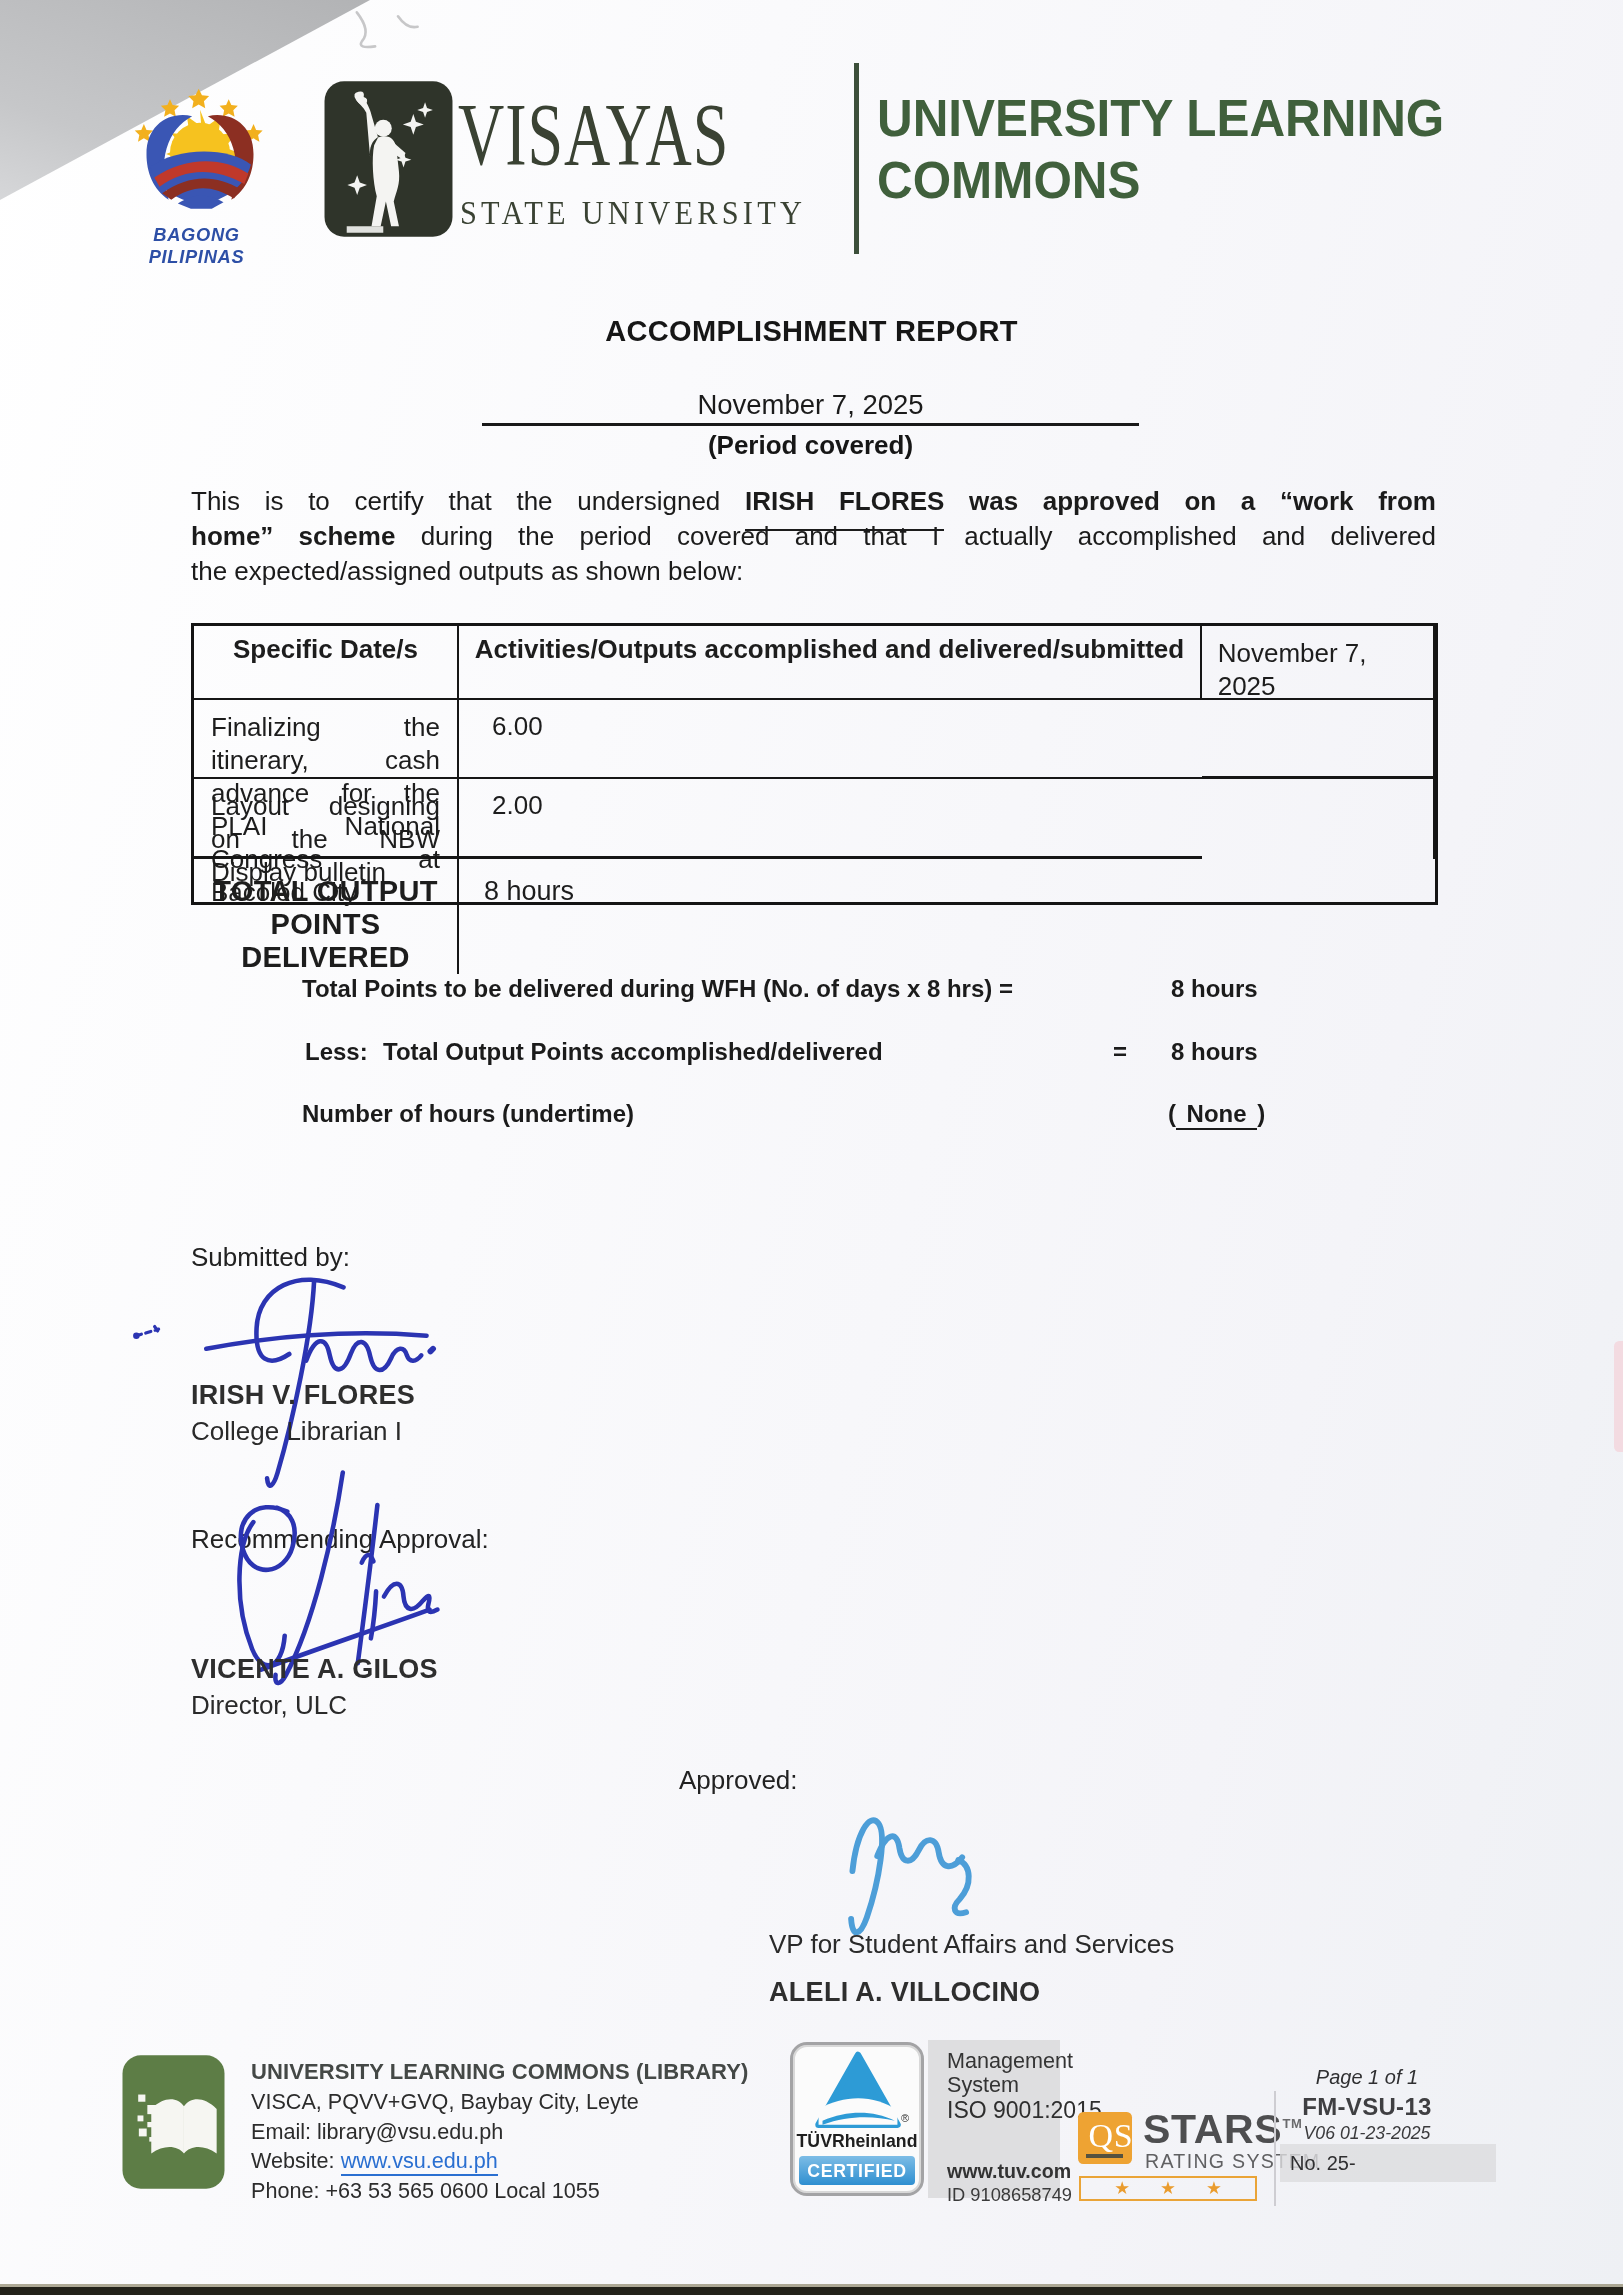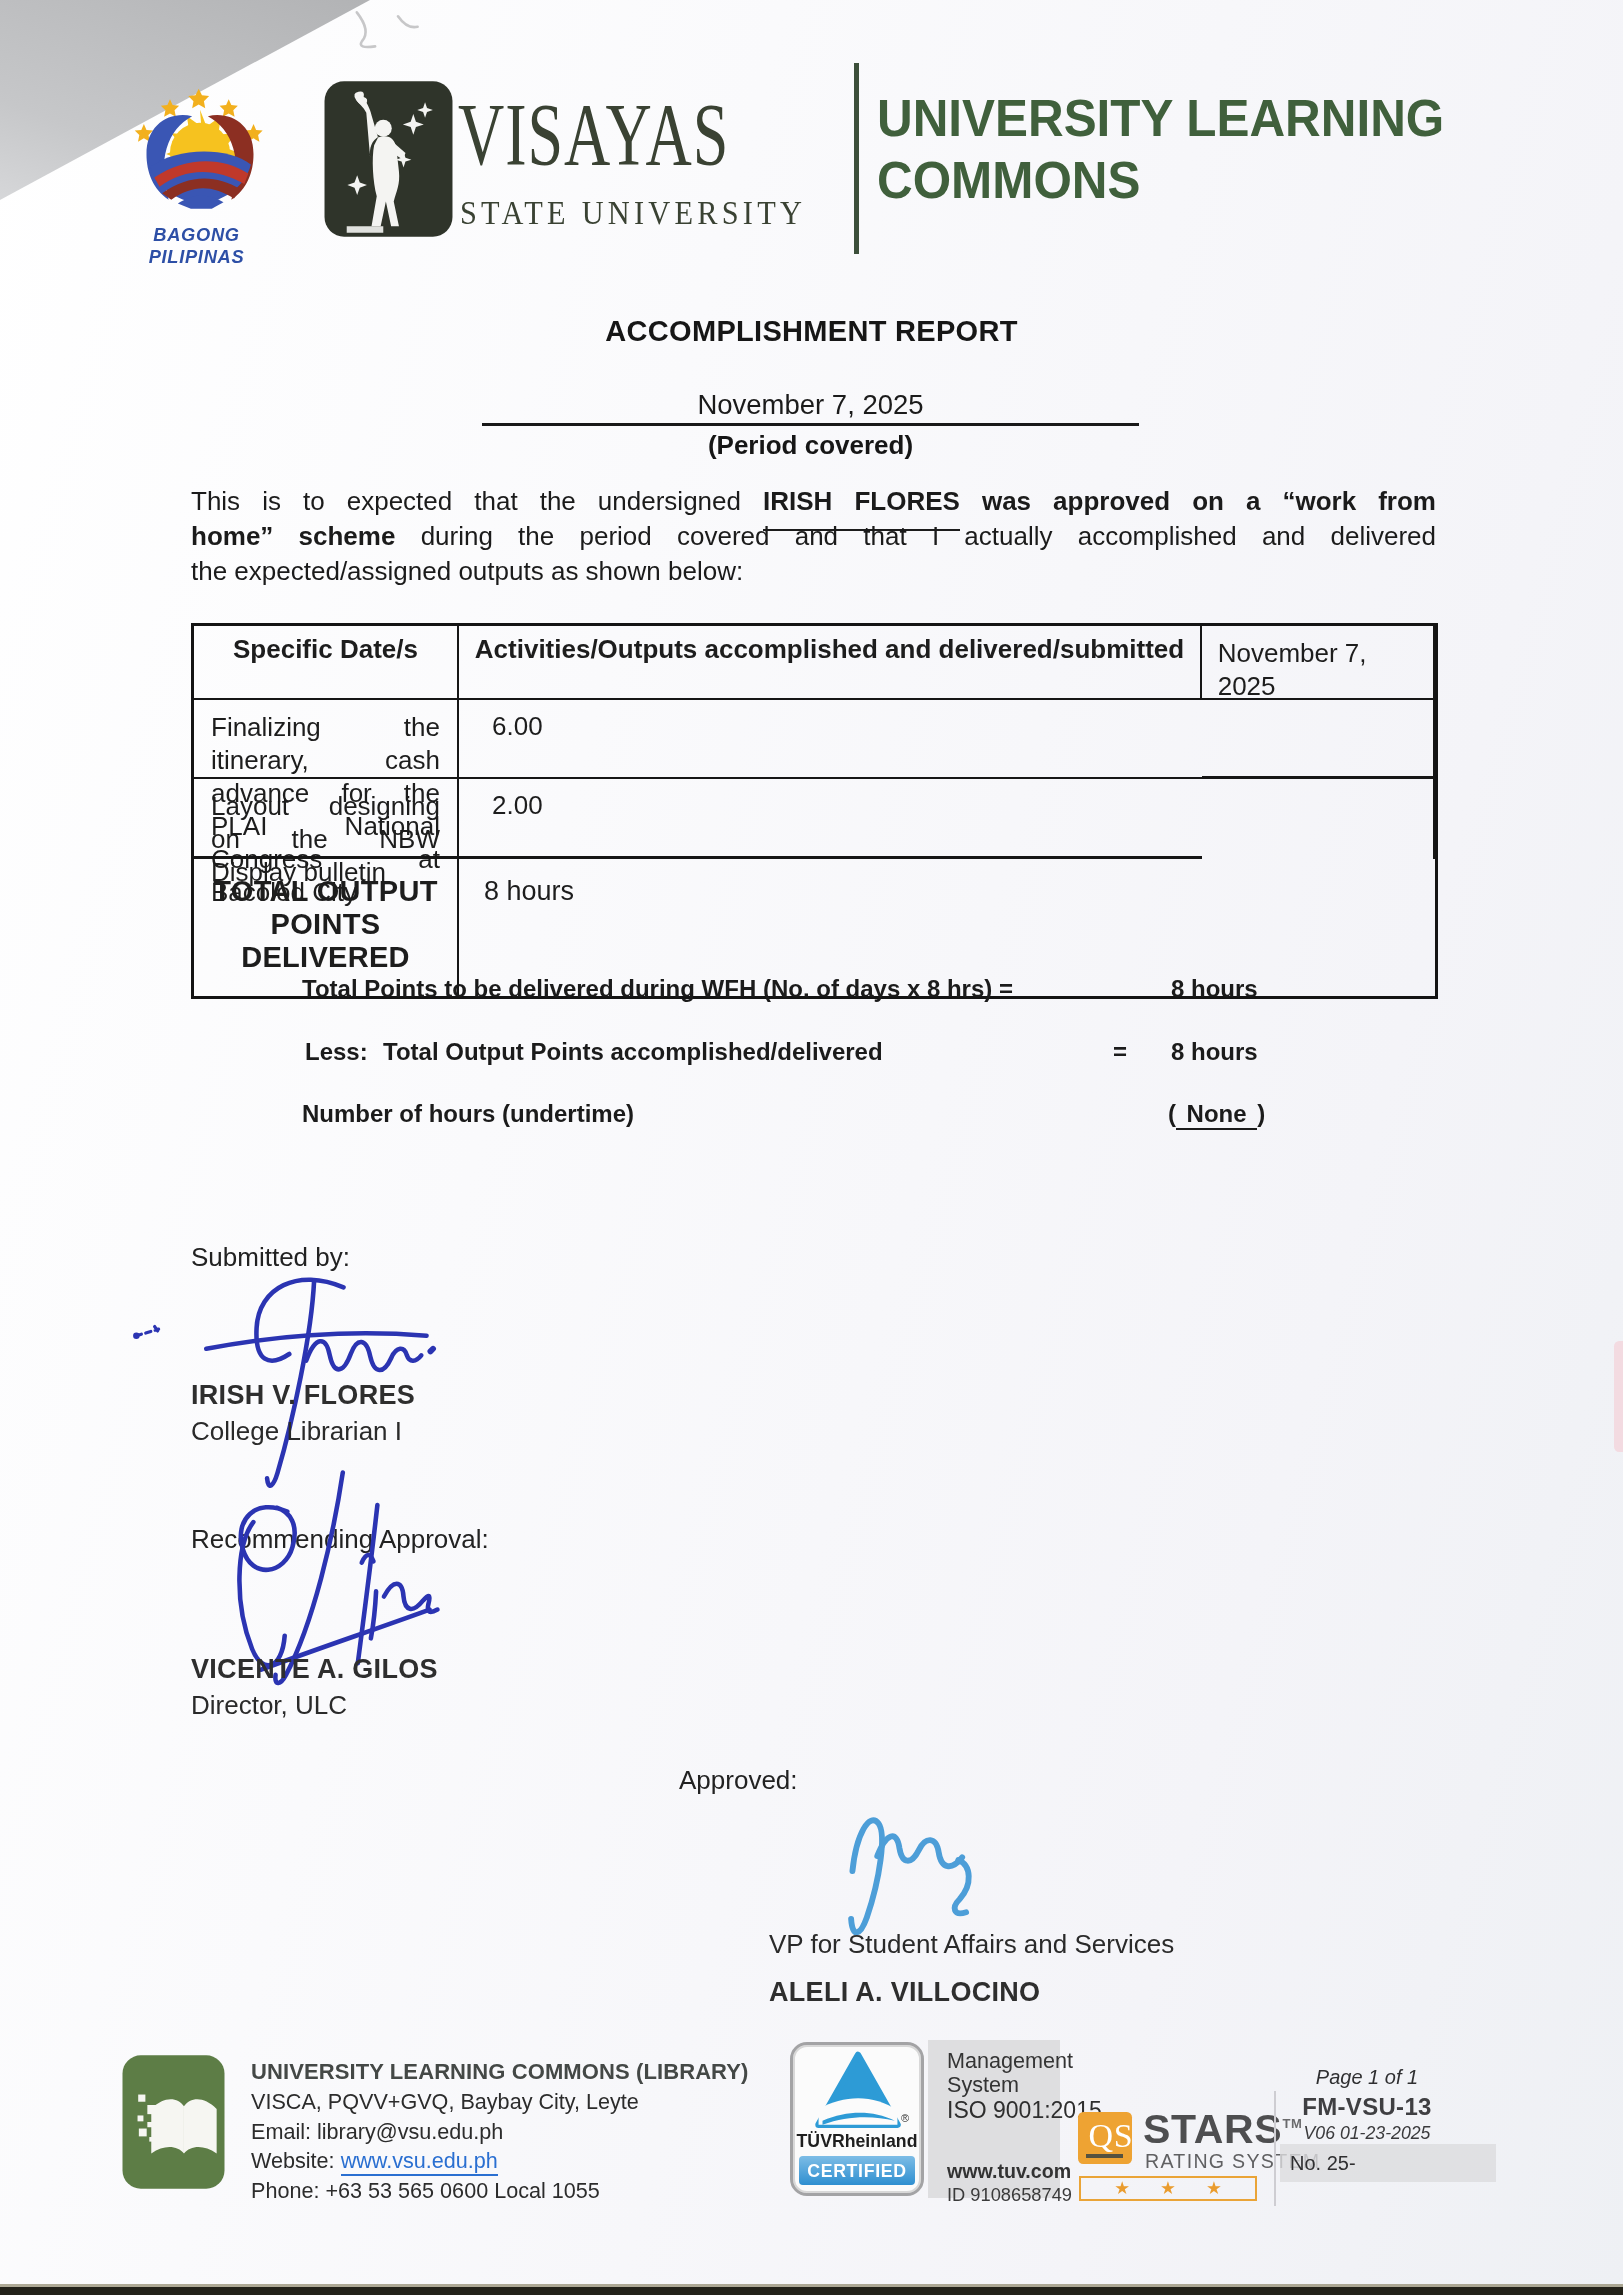--- a/index.html
+++ b/index.html
@@ -31,21 +31,21 @@
   
   .doc-title{left:0;top:315px;width:1623px;text-align:center;font-size:29px;font-weight:bold;letter-spacing:0.3px;color:#161616;}
   .period-date{left:482px;top:389px;width:657px;text-align:center;font-size:27.5px;color:#1b1b1b;}
   .period-line{left:482px;top:423px;width:657px;height:3.3px;background:#191919;}
   .period-cap{left:482px;top:430px;width:657px;text-align:center;font-size:26px;font-weight:bold;color:#161616;}
   
   .body-par{left:191px;top:484px;width:1245px;font-size:26px;color:#1b1b1b;}
   .body-line{line-height:35px;white-space:normal;}
   .body-line.just{text-align:justify;text-align-last:justify;}
   
-  .wfh-table{left:191px;top:623px;width:1247px;height:376px;border:3.3px solid #141414;box-sizing:border-box;
+  .wfh-table{left:191px;top:623px;width:1247px;height:282px;border:3.3px solid #141414;box-sizing:border-box;
       display:grid;grid-template-columns:265px 743px 1fr;grid-template-rows:74px 79px 80px 1fr;font-size:26px;}
   .tc{box-sizing:border-box;}
   .tc.rb{border-right:2px solid #161616;}
   .tc.hb{border-bottom:2.6px solid #161616;}
   .tc.b1{border-bottom:2px solid #161616;}
   .tc.b2{border-bottom:3.3px solid #161616;}
   .th{font-weight:bold;text-align:center;padding-top:7.9px;line-height:31px;}
   .cell-date{padding:10.5px 38px 0 15.7px;line-height:33px;}
   .cell-act{padding:10.5px 17px 0 17px;line-height:33px;text-align:justify;}
   .cell-pts{padding:10.5px 0 0 33px;}
@@ -151,21 +151,21 @@
   <div class="abs hdr-divider"></div>
   <div class="abs ulc1">UNIVERSITY LEARNING</div>
   <div class="abs ulc2">COMMONS</div>
 
   <div class="abs doc-title">ACCOMPLISHMENT REPORT</div>
   <div class="abs period-date">November 7, 2025</div>
   <div class="abs period-line"></div>
   <div class="abs period-cap">(Period covered)</div>
 
   <div class="abs body-par">
-      <div class="body-line just"><span>This is to expected that the undersigned </span><span class="b u">IRISH FLORES</span><span class="b"> </span><span class="b">was approved on a “work from</span></div>
+      <div class="body-line just"><span>This is to certify that the undersigned </span><span class="b u">IRISH FLORES</span><span class="b"> </span><span class="b">was approved on a “work from</span></div>
       <div class="body-line just"><span class="b">home” scheme</span><span> during the period covered and that I actually accomplished and delivered</span></div>
       <div class="body-line"><span>the expected/assigned outputs as shown below:</span></div>
     </div>
 
   <div class="abs wfh-table">
     <div class="tc rb hb th">Specific Date/s</div>
     <div class="tc rb hb th">Activities/Outputs accomplished and delivered/submitted</div>
 
     <div class="tc rb b1 cell-date">November 7, 2025</div>
     <div class="tc rb b1 cell-act">Finalizing the itinerary, cash advance for the PLAI National Congress at Bacolod City</div>

